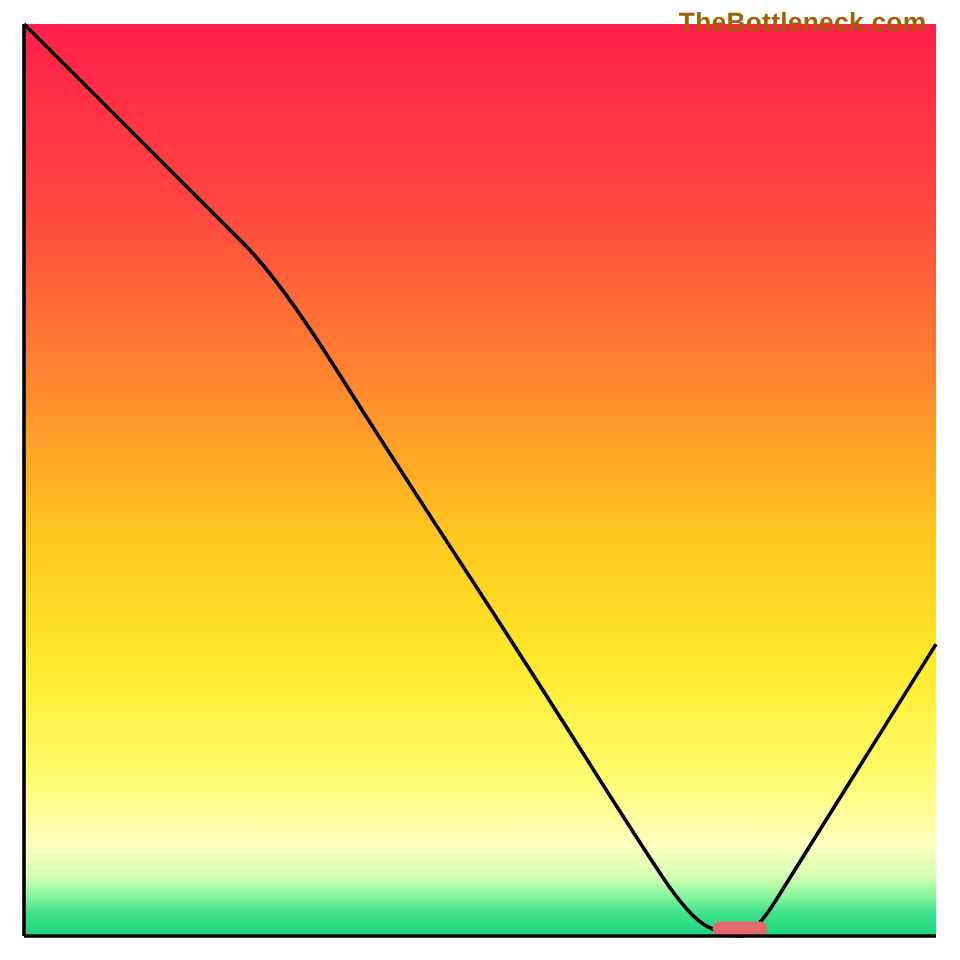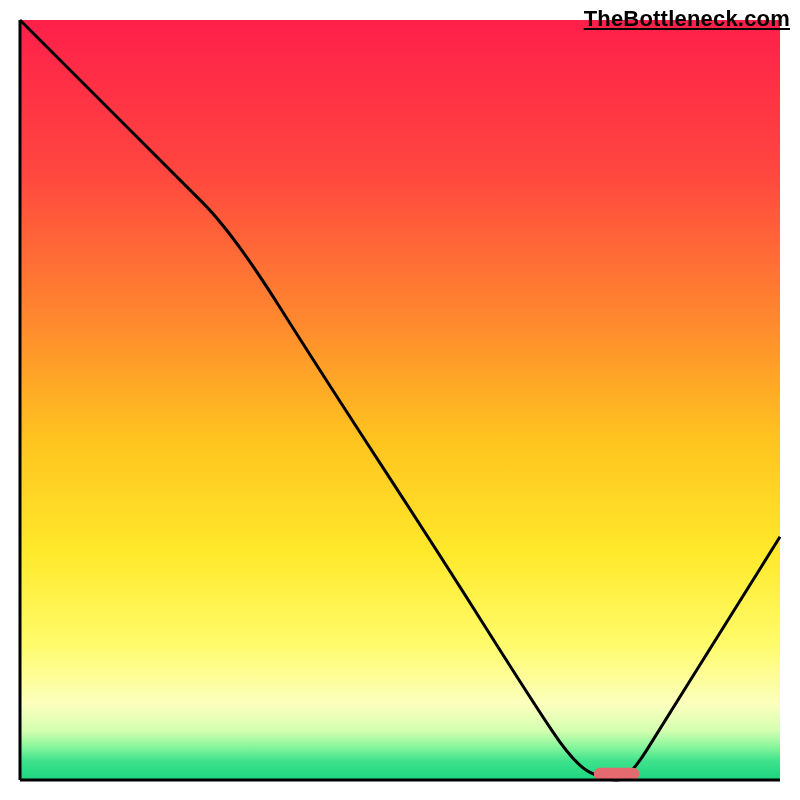--- a/index.html
+++ b/index.html
@@ -11,27 +11,26 @@
     font-family: Arial, Helvetica, sans-serif;
   }
   .chart-container {
     position: relative;
     width: 800px;
     height: 800px;
   }
   .watermark {
     position: absolute;
     top: 6px;
-    right: 10px;
+    right: 28px;
     font-size: 22px;
     font-weight: 600;
-    color: #000000;
+    color: #a16207;
     z-index: 10;
     letter-spacing: 0.2px;
-    text-decoration: underline;
   }
   svg {
     display: block;
   }
 </style>
 </head>
 <body>
 
 <div class="chart-container">
   <div class="watermark">TheBottleneck.com</div>

